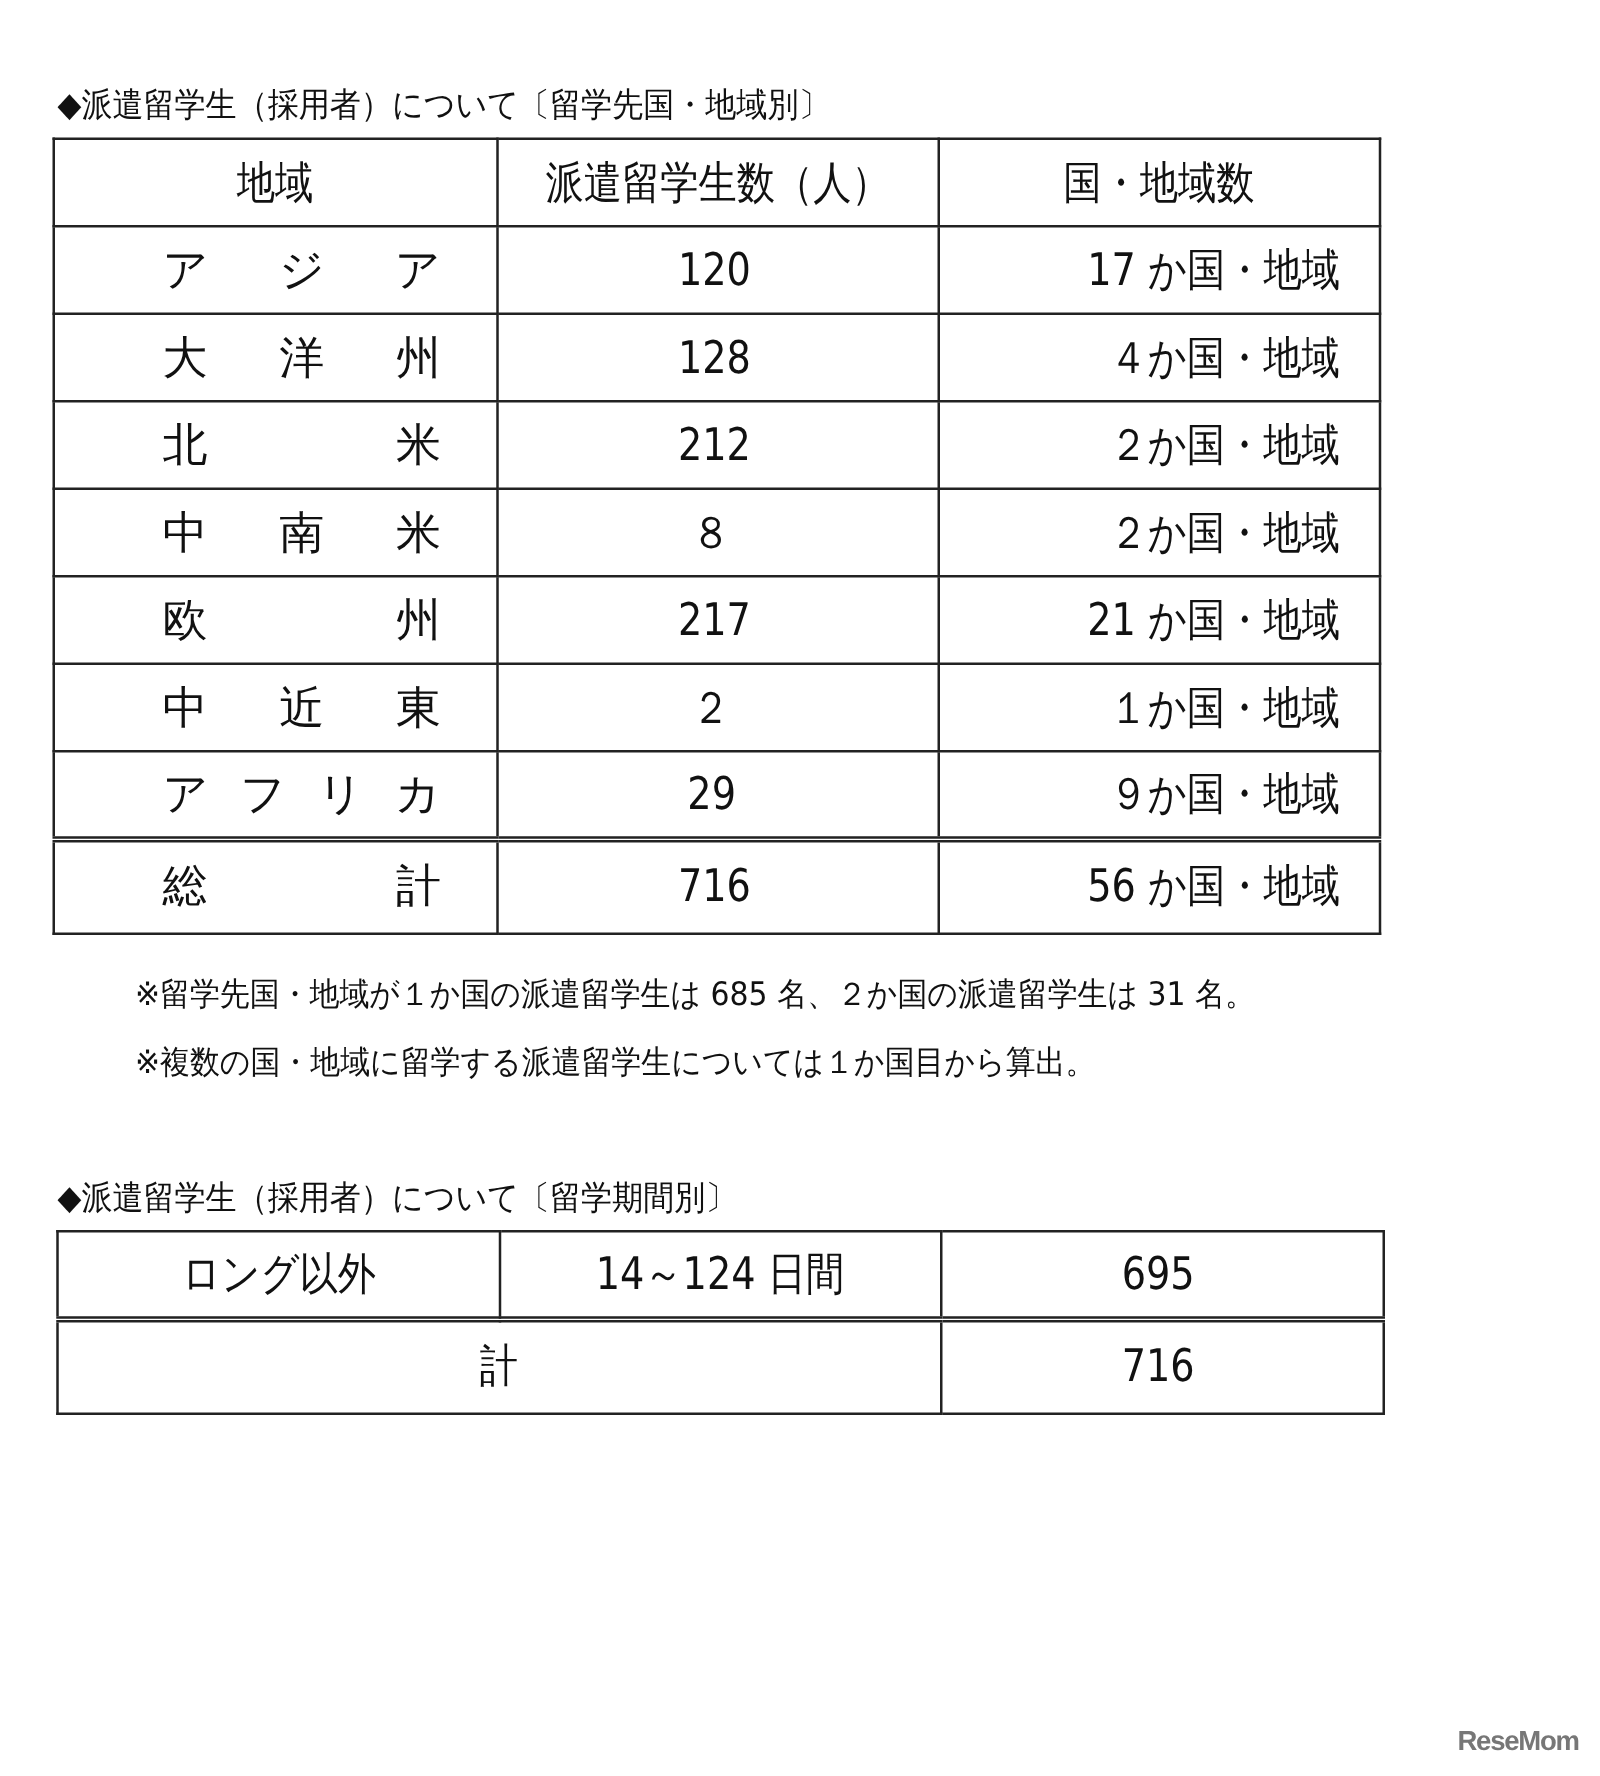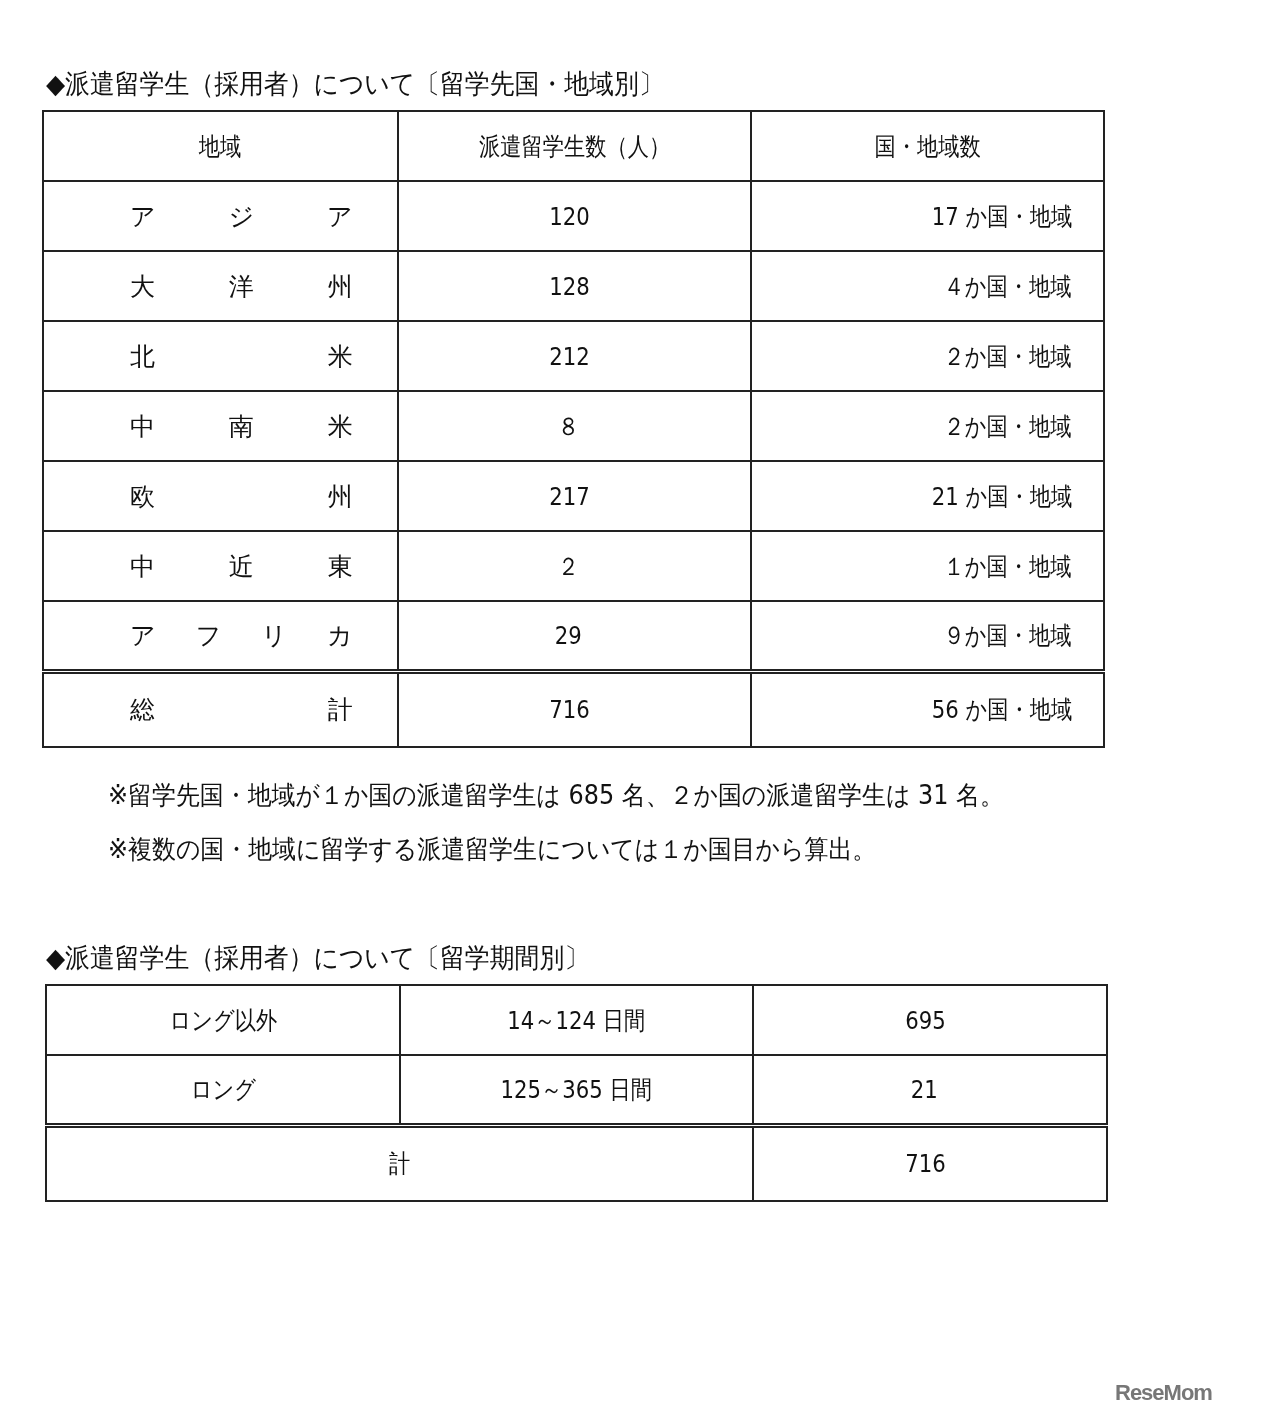--- a/index.html
+++ b/index.html
@@ -4,37 +4,37 @@
 <style>
   html, body { margin: 0; padding: 0; background: #ffffff; }
   body {
     width: 1280px; height: 1421px; position: relative; overflow: hidden;
     font-family: "DejaVu Sans", "Liberation Sans", sans-serif; color: #111;
   }
   .heading {
     position: absolute; left: 46px; font-size: 27px; letter-spacing: 0px;
     white-space: nowrap; transform: scaleX(0.92); transform-origin: left center;
   }
-  table { position: absolute; border-collapse: collapse; font-size: 25px; }
+  table { position: absolute; border-collapse: collapse; font-size: 36px; }
   td, th { border: 2px solid #222; padding: 0; font-weight: normal; height: 70px; box-sizing: border-box; }
   .t1 { left: 42px; top: 110px; width: 1063px; }
   .t1 col.c1 { width: 355px; } .t1 col.c2 { width: 354px; } .t1 col.c3 { width: 354px; }
   .t2 { left: 45px; top: 984px; width: 1063px; }
   .t2 col.c1 { width: 355px; } .t2 col.c2 { width: 353px; } .t2 col.c3 { width: 355px; }
   .center { text-align: center; }
   .right { text-align: center; padding-right: 16px; }
   .region { display: flex; justify-content: space-between; padding: 0 44px 0 86px; }
   .region span { display: inline-block; }
   .count { text-align: right; padding-right: 31px; }
   tr.double td { border-top: 5px double #222; }
   .cond { display: inline-block; transform: scaleX(0.85); transform-origin: center; }
   .cond-r { display: inline-block; transform: scaleX(0.85); transform-origin: right center; }
   .note { position: absolute; left: 108px; font-size: 26px; white-space: nowrap; transform: scaleX(0.92); transform-origin: left center; }
   .logo {
-    position: absolute; left: 1115px; top: 1380px; font-size: 22px; font-weight: bold;
+    position: absolute; left: 1166px; top: 1380px; font-size: 22px; font-weight: bold;
     color: #777; font-family: "Liberation Sans", sans-serif; letter-spacing: -1px;
   }
 </style>
 </head>
 <body>
 
 <div class="heading" style="top:66px;">◆派遣留学生（採用者）について〔留学先国・地域別〕</div>
 
 <table class="t1">
   <colgroup>
@@ -147,25 +147,20 @@
       <col class="c1">
       <col class="c2">
       <col class="c3">
     </colgroup>
   <tbody>
   <tr>
     <td class="center"><span class="cond">ロング以外</span></td>
     <td class="center"><span class="cond">14～124 日間</span></td>
     <td class="right"><span class="cond-r">695</span></td>
   </tr>
-  <tr>
-    <td class="center"><span class="cond">ロング</span></td>
-    <td class="center"><span class="cond">125～365 日間</span></td>
-    <td class="right"><span class="cond-r">21</span></td>
-  </tr>
   <tr class="double" style="height:76px;">
     <td colspan="2" class="center"><span class="cond">計</span></td>
     <td class="right"><span class="cond-r">716</span></td>
   </tr>
 </tbody>
   </table>
 
 <div class="logo">ReseMom</div>
 
 </body></html>

